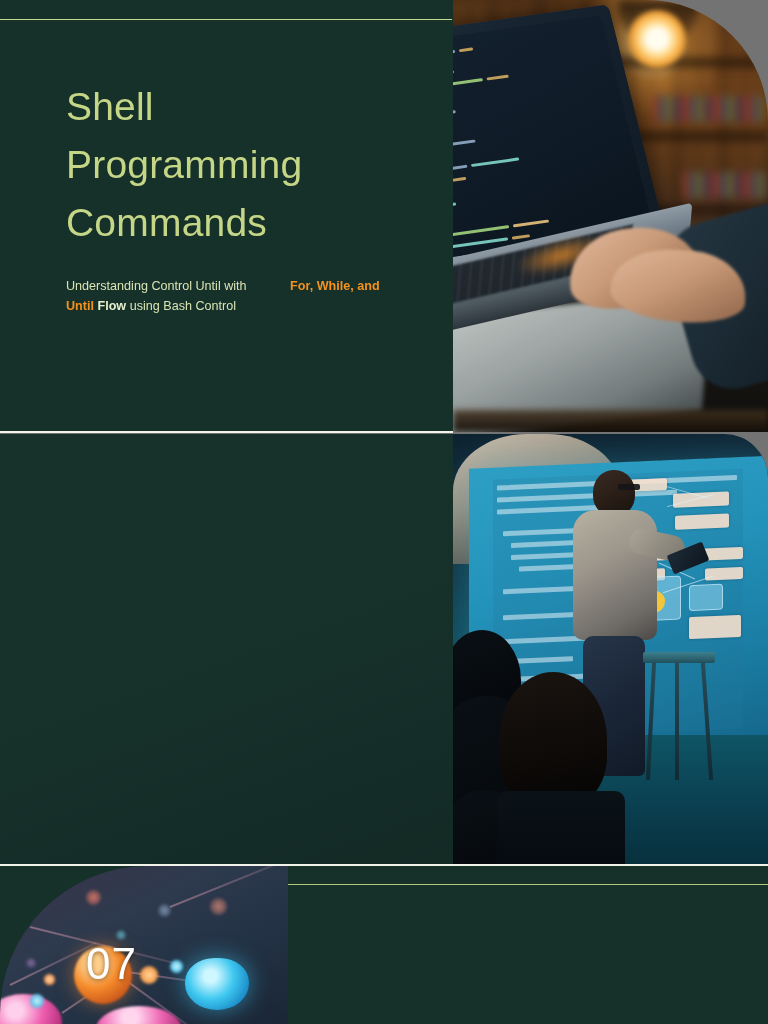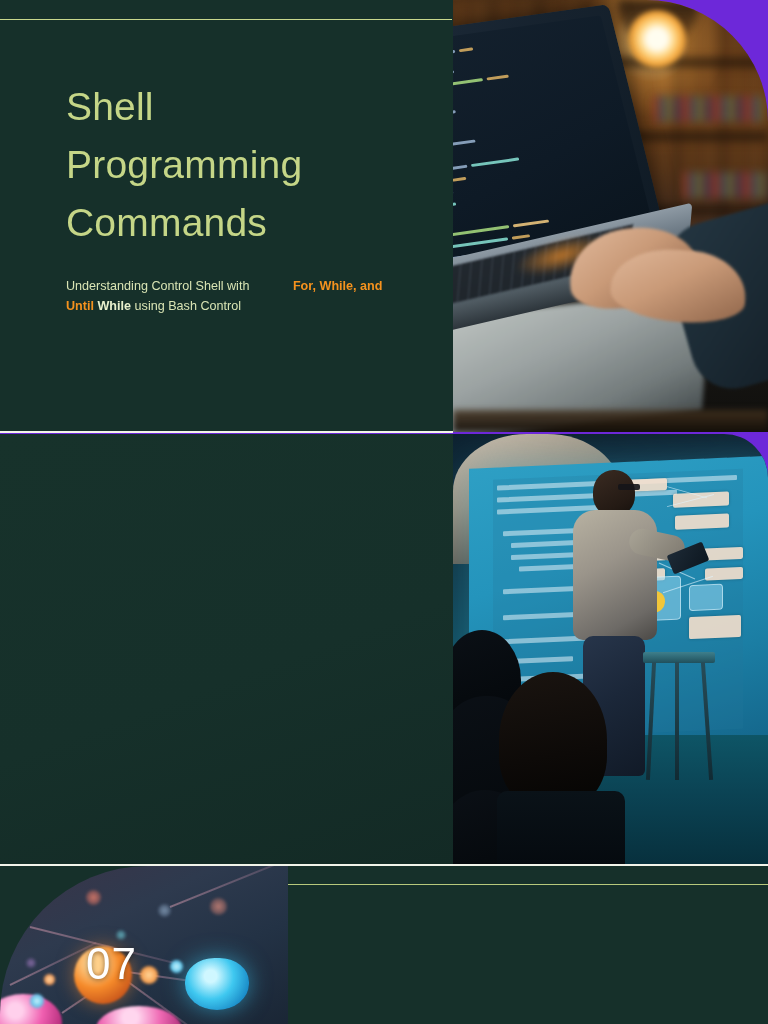--- a/index.html
+++ b/index.html
@@ -9,21 +9,21 @@
     height: 1024px;
     overflow: hidden;
     background: #c2d184;
     font-family: "Liberation Sans", sans-serif;
   }
 
   #slide {
     position: relative;
     width: 768px;
     height: 1024px;
-    background: #6d28d9;
+    background: #737373;
     overflow: hidden;
   }
 
   
   .panel-top-left {
     position: absolute;
     left: 0; top: 0;
     width: 453px; height: 432px;
     background: #16302a;
   }
@@ -387,21 +387,21 @@
   <div class="panel-top-left">
     <div class="rule-top"></div>
 
     <div class="title-block">
       <div class="slide-title">Shell
 Programming
 Commands</div>
     </div>
 
     <div class="slide-subtitle">
-      <span>Understanding Control Shell with </span><span class="accent">For, While, and Until</span><span class="strong"> While</span><span> using Bash Control</span>
+      <span>Understanding Control Until with </span><span class="accent">For, While, and Until</span><span class="strong"> Flow</span><span> using Bash Control</span>
     </div>
   </div>
 
   <div class="panel-mid-left"></div>
 
   <div class="photo photo-laptop">
     <div class="bookshelf"></div>
     <div class="shelf-line" style="top:58px"></div>
     <div class="shelf-line" style="top:132px"></div>
     <div class="shelf-line" style="top:206px"></div>

